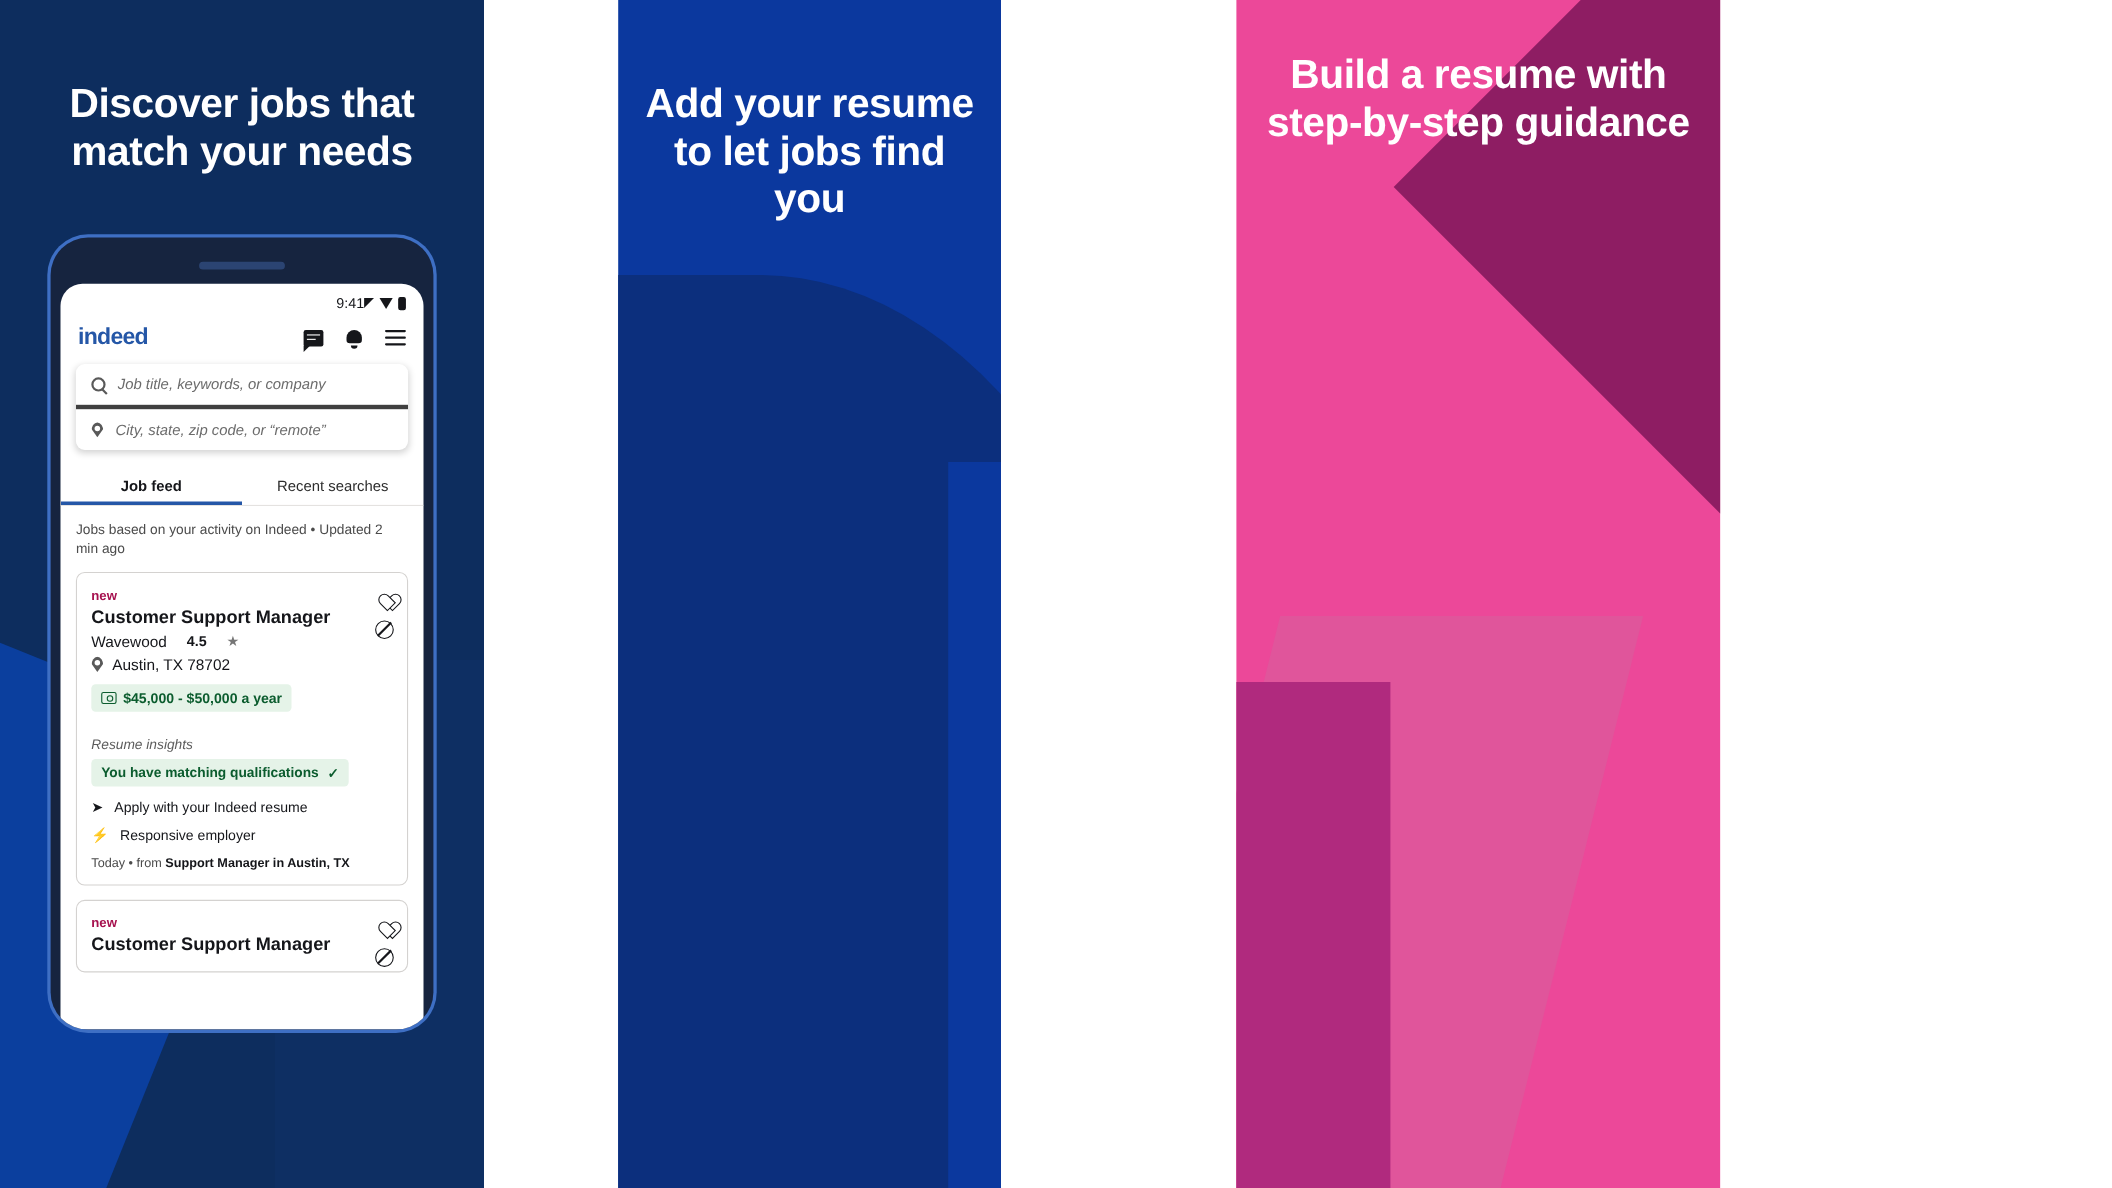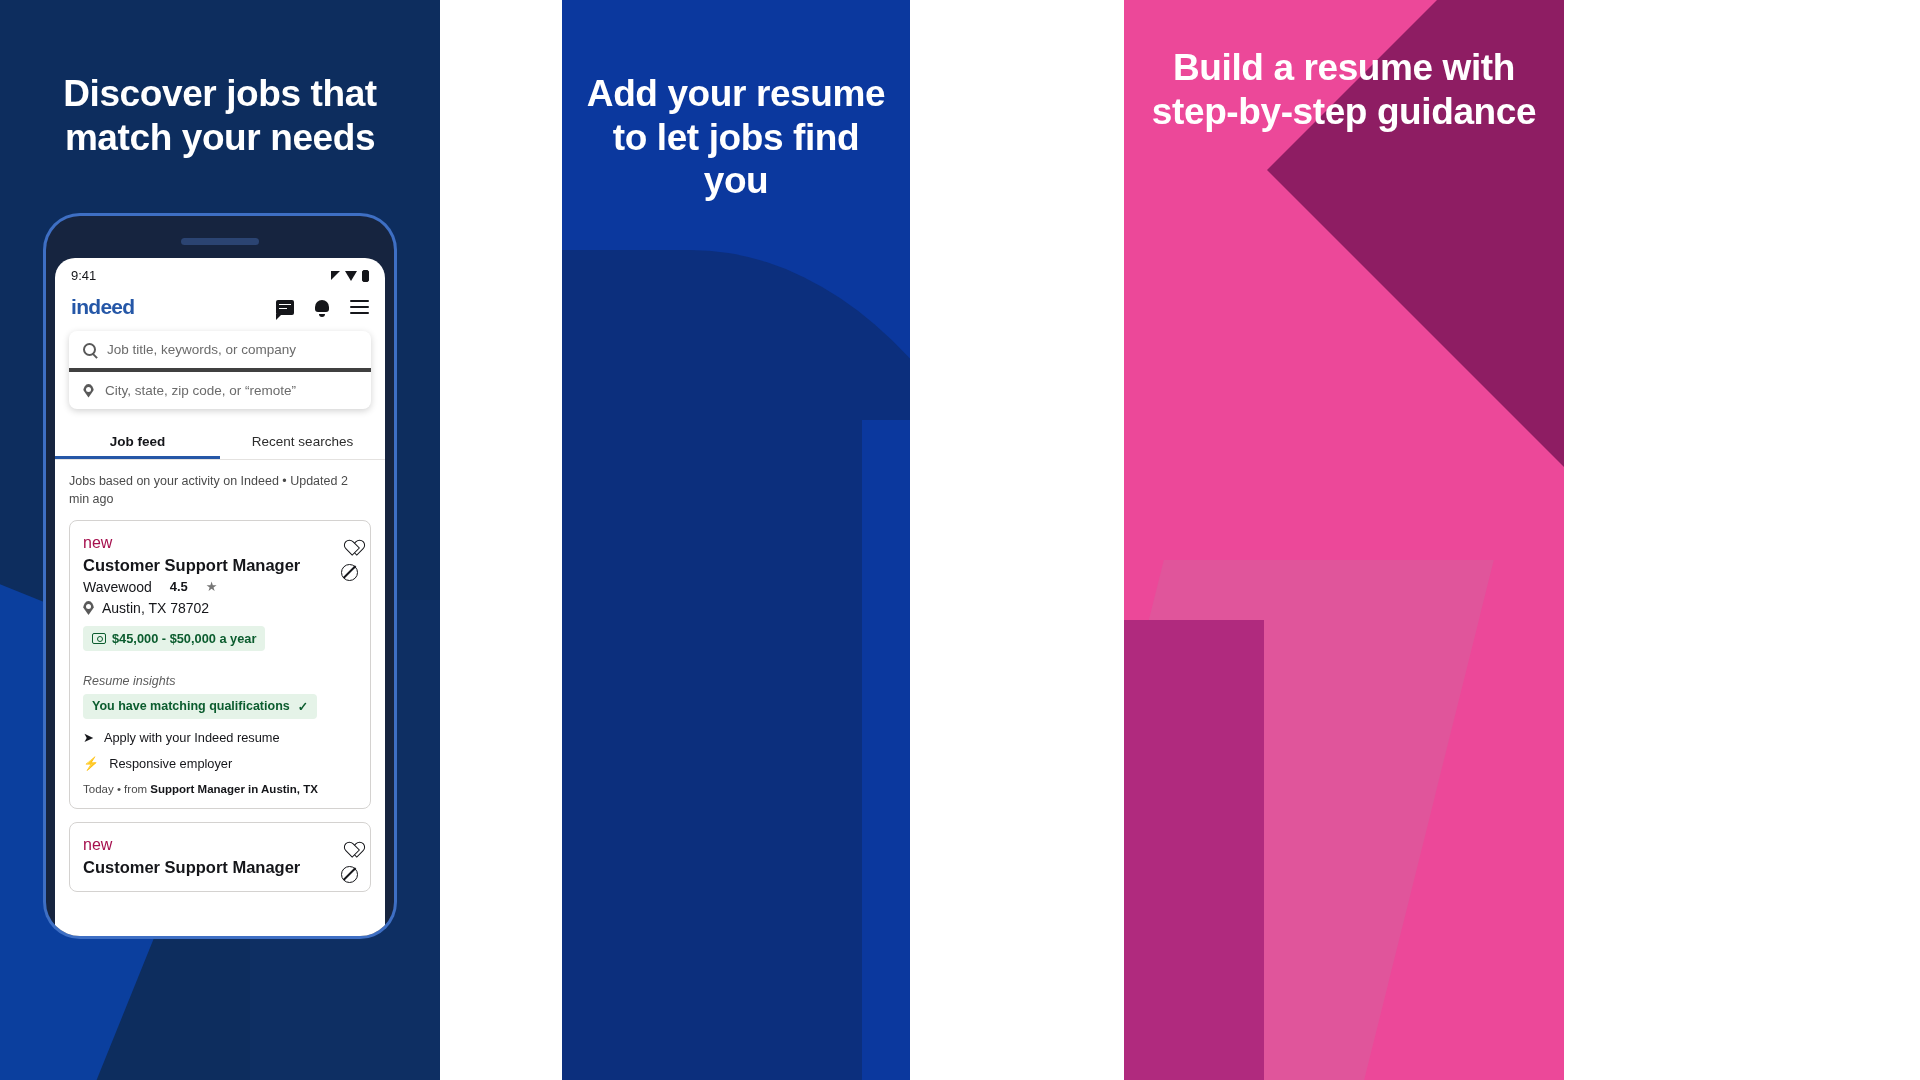--- a/index.html
+++ b/index.html
@@ -63,21 +63,21 @@
   .screen {
     position:absolute; left:9px; top:42px;
     width:330px; height:678px;
     background:#ffffff;
     border-radius: 20px 20px 0 0;
     overflow:hidden;
     display:flex; flex-direction:column;
   }
 
   
-  .statusbar { display:flex; align-items:center; justify-content:space-between;
+  .statusbar { display:flex; align-items:center; justify-content:flex-end;
                padding: 10px 16px 4px 16px; font-size:13px; color:#15161a; font-weight:500; }
   .status-icons { display:flex; align-items:center; gap:5px; }
   .sig-tri { width:0;height:0;border-left:9px solid #15161a;border-bottom:9px solid transparent; }
   .wifi-tri { width:0;height:0;border-left:6px solid transparent;border-right:6px solid transparent;border-top:10px solid #15161a; }
   .batt { width:7px; height:12px; border:1.5px solid #15161a; border-radius:2px; background:#15161a; }
 
   
   .appbar { display:flex; align-items:center; justify-content:space-between;
             padding: 8px 16px 12px 16px; }
   .appbar-icons { display:flex; align-items:center; gap:20px; }
@@ -92,21 +92,21 @@
   .bell-ic::before { content:""; position:absolute; left:1px; top:1px; width:14px; height:12px;
                      background:#15161a; border-radius:7px 7px 3px 3px; }
   .bell-ic::after { content:""; position:absolute; left:5px; bottom:-2px; width:6px; height:3px;
                     background:#15161a; border-radius:0 0 4px 4px; }
   .menu-ic { width:19px; height:14px; display:flex; flex-direction:column; justify-content:space-between; }
   .menu-ic span { display:block; height:2px; background:#15161a; border-radius:1px; }
 
   
   .searchbox { margin: 0 14px; background:#fff; border-radius:8px;
                box-shadow: 0 2px 7px rgba(0,0,0,.18); overflow:hidden; }
-  .searchrow { display:flex; align-items:center; gap:11px; padding: 11px 14px; font-size:13.5px; color:#6b6b6b; }
+  .searchrow { display:flex; align-items:center; gap:11px; padding: 11px 14px; font-size:13.5px; color:#6b6b6b;font-style:italic; }
   .searchrow + .searchrow { border-top:4px solid #404040; }
   .mag { width:13px; height:13px; border:2px solid #595959; border-radius:50%; position:relative; flex:none; }
   .mag::after { content:""; position:absolute; right:-4px; bottom:-3px; width:6px; height:2px;
                 background:#595959; transform:rotate(45deg); }
   .pin { width:11px; height:14px; flex:none; position:relative; }
   .pin::before { content:""; position:absolute; inset:0; background:#595959;
                  border-radius:50% 50% 50% 50%/60% 60% 40% 40%; clip-path: polygon(50% 100%,0 45%,0 0,100% 0,100% 45%); }
   .pin::after { content:""; position:absolute; left:3px; top:3.5px; width:5px; height:5px;
                 border-radius:50%; background:#fff; }
 
@@ -122,21 +122,21 @@
              padding: 13px 13px 13px 13px; position:relative; background:#fff; }
   .card-actions { position:absolute; right:12px; top:12px; display:flex; flex-direction:column; gap:16px; align-items:center; }
   .heart { width:17px; height:15px; position:relative; cursor:pointer; }
   .heart::before, .heart::after { content:""; position:absolute; top:0; width:9px; height:13px;
     background:#fff; border:1.6px solid #15161a; border-radius:9px 9px 0 0; }
   .heart::before { left:7.5px; transform: rotate(45deg); transform-origin: 0 100%; }
   .heart::after  { left:7.5px; transform: rotate(-45deg); transform-origin: 100% 100%; }
   .noentry { width:17px; height:17px; border:1.8px solid #15161a; border-radius:50%; position:relative; cursor:pointer; }
   .noentry::after { content:""; position:absolute; left:-1px; top:6px; width:17px; height:1.8px;
                     background:#15161a; transform: rotate(-45deg); }
-  .tag-new { font-size:16px; font-weight:normal; color:#a6104e; margin-bottom:3px; }
+  .tag-new { font-size:12px; font-weight:bold; color:#a6104e; margin-bottom:3px; }
   .job-title { font-size:16.5px; font-weight:bold; color:#15161a; line-height:1.25; }
   .job-company { font-size:14px; color:#15161a; margin-top:3px; display:flex; align-items:center; gap:18px; }
   .job-company b { font-size:13px; }
   .star { color:#767676; font-size:13px; }
   .job-loc { display:flex; align-items:center; gap:8px; font-size:14px; color:#15161a; margin-top:5px; }
   .salary { display:inline-flex; align-items:center; gap:6px; margin-top:10px;
             background:#e5f3e8; color:#0b5c2e; font-weight:bold; font-size:12.8px;
             padding: 5px 9px; border-radius:4px; }
   .money-ic { width:14px; height:11px; border:1.7px solid #0b5c2e; border-radius:2px; position:relative; flex:none; }
   .money-ic::after { content:""; position:absolute; left:4px; top:2.2px; width:4px; height:4px;

